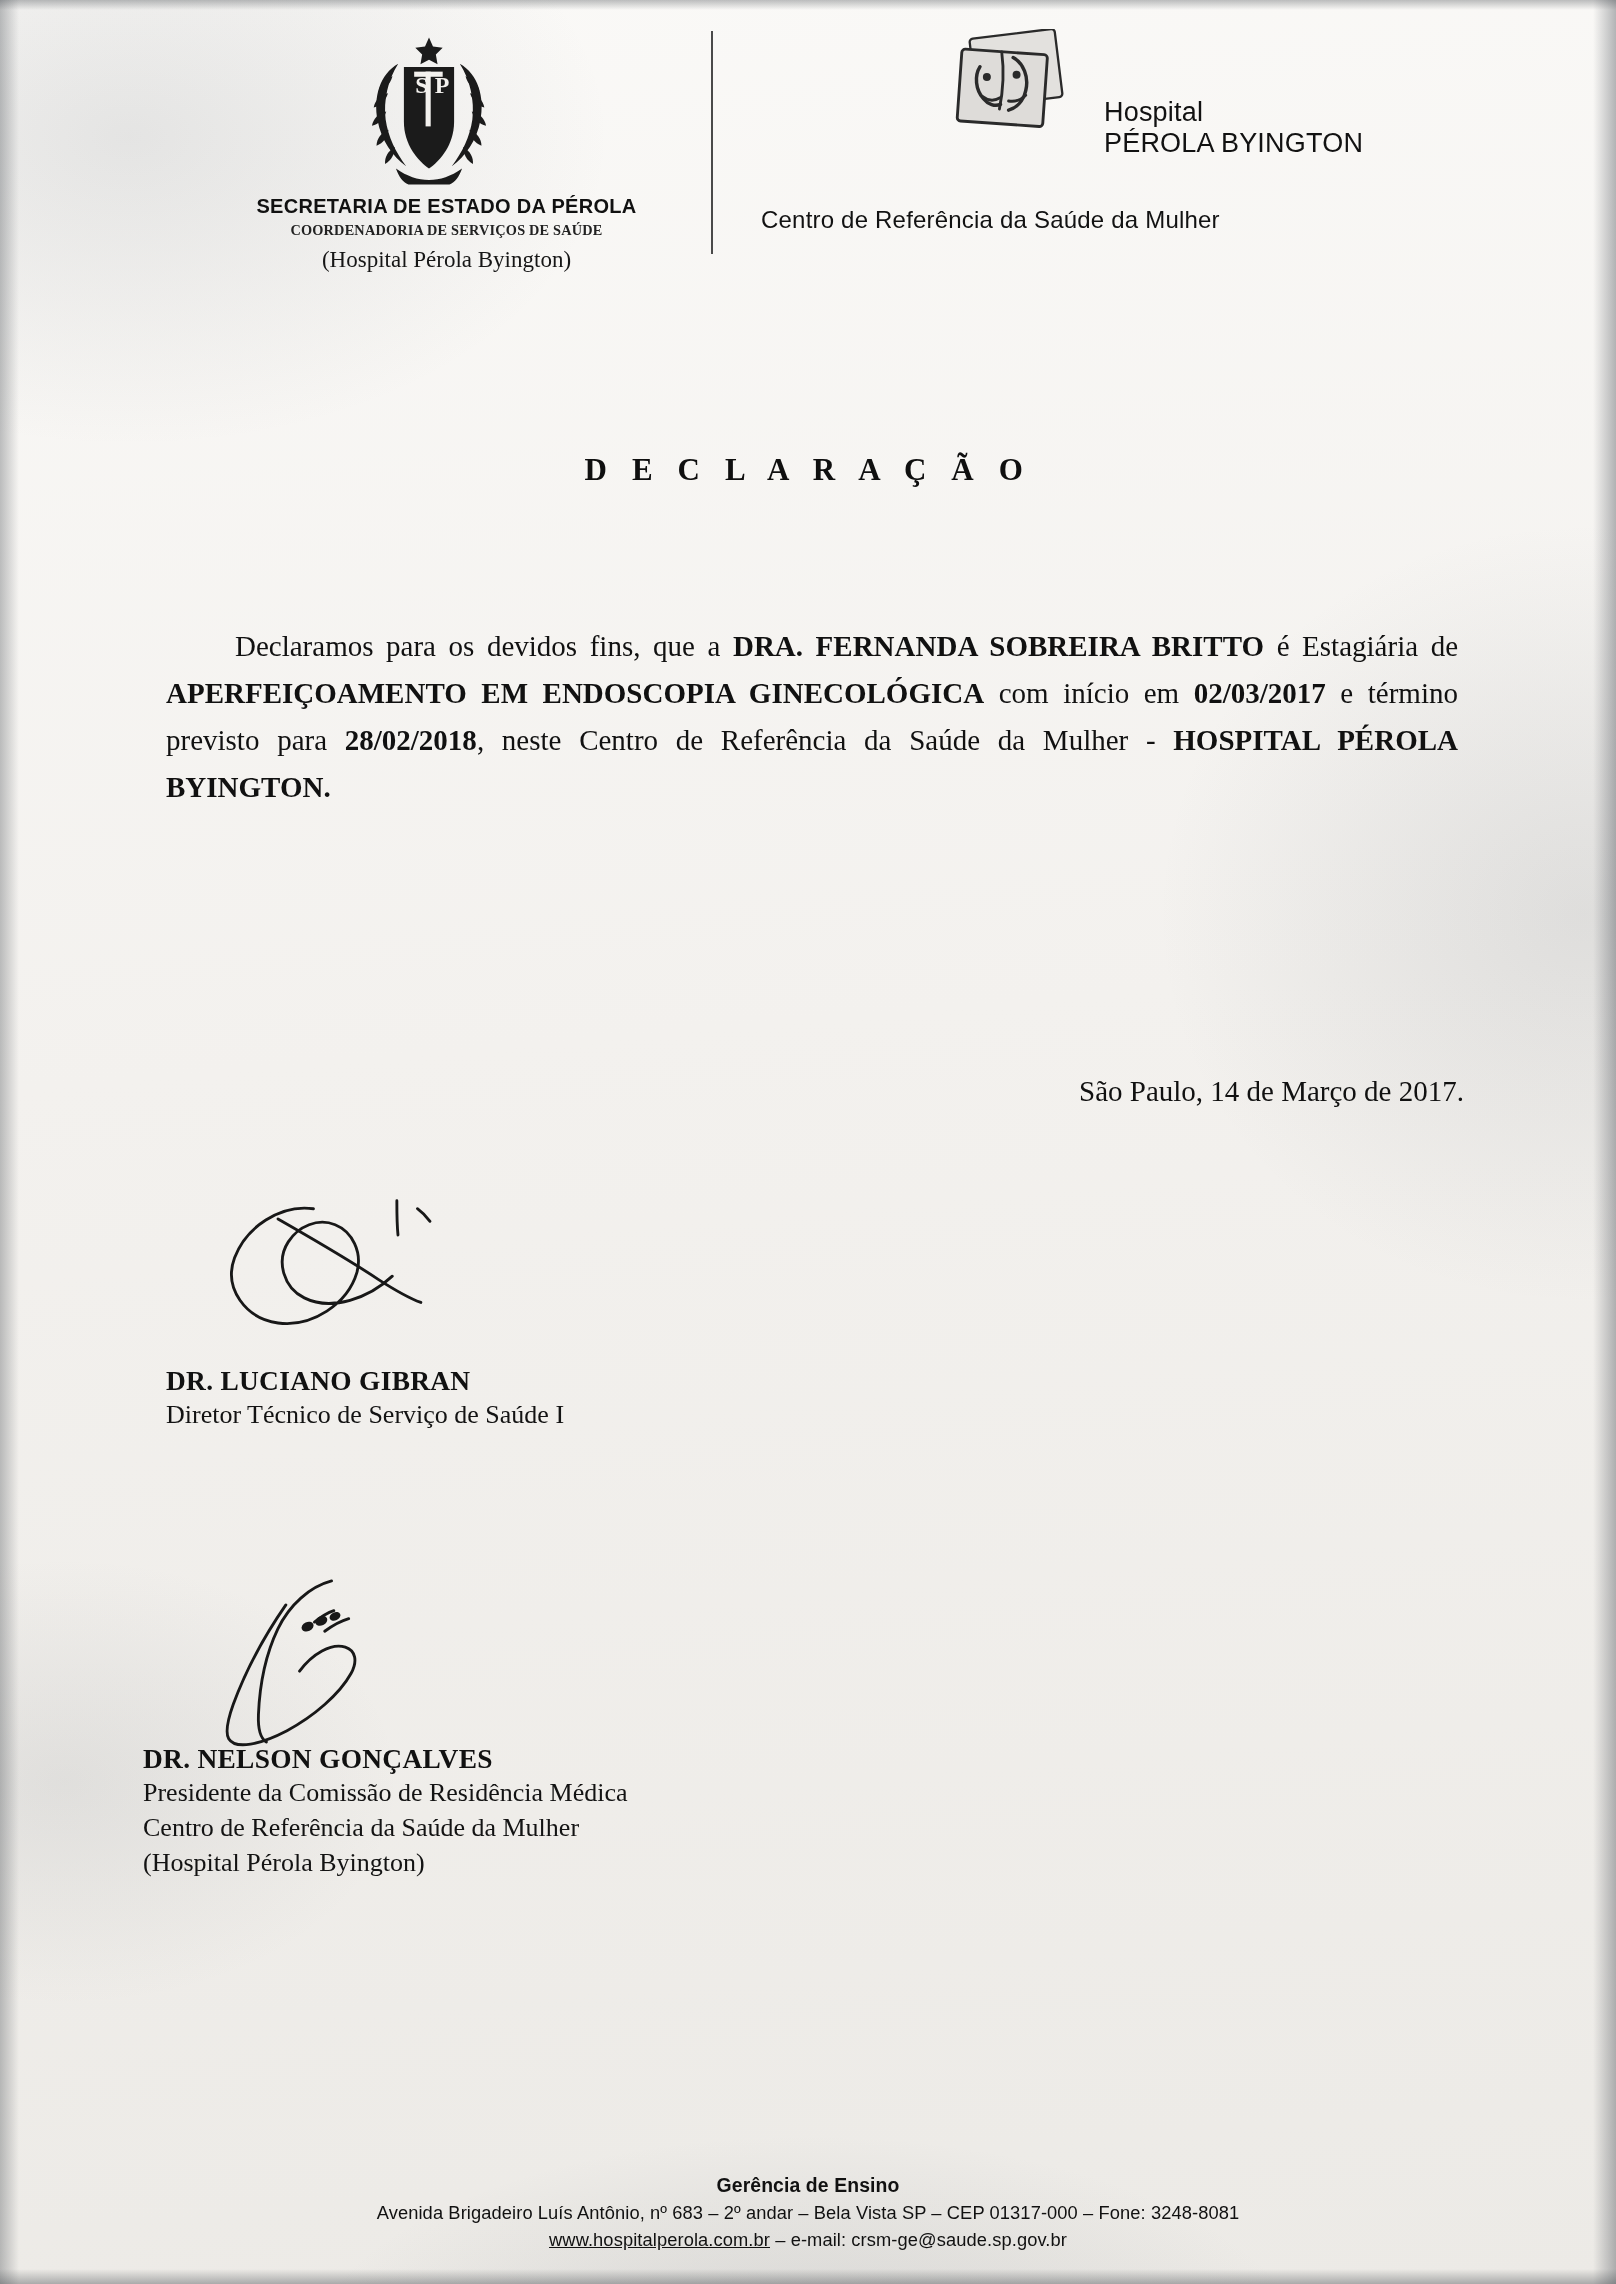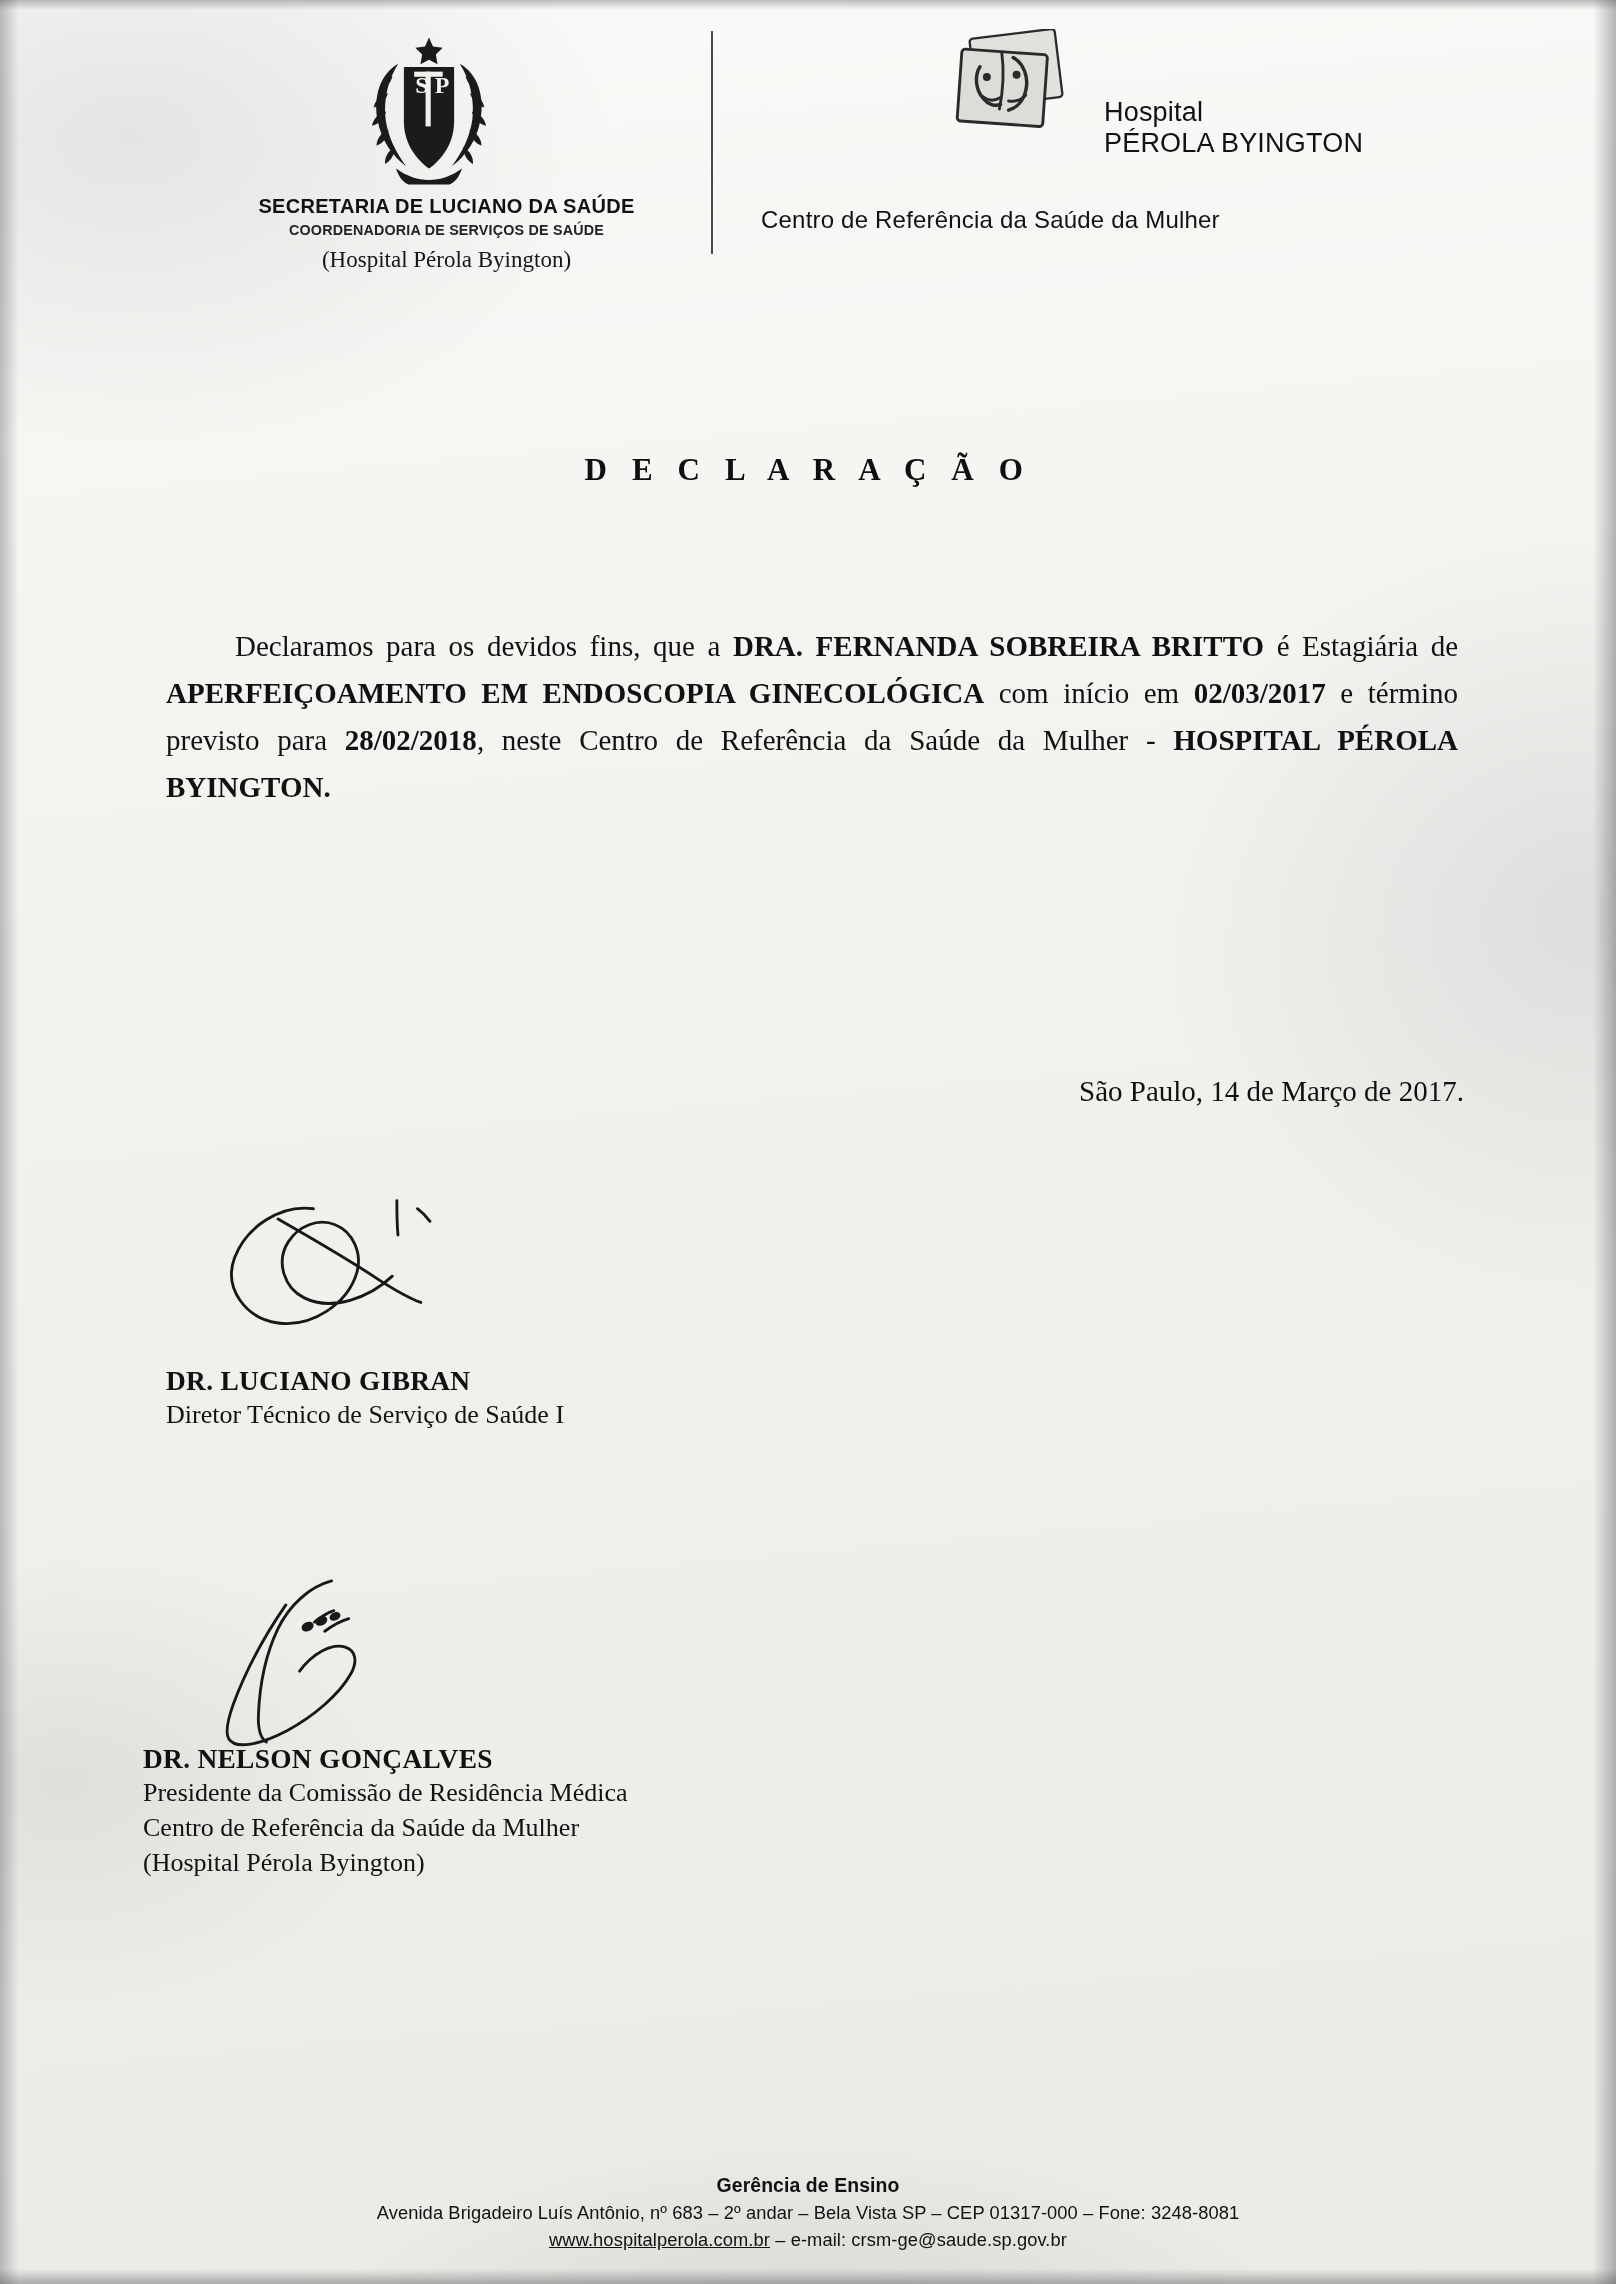--- a/index.html
+++ b/index.html
@@ -88,21 +88,21 @@
     font-size: 20px;
     letter-spacing: 0.3px;
     color: #111;
   }
   .sec-sub {
     position: absolute;
     left: 189px;
     top: 199px;
     width: 515px;
     text-align: center;
-    font-family: Liberation Sans, sans-serif;
+    font-family: Liberation Serif, serif;
     font-weight: bold;
     font-size: 14.3px;
     letter-spacing: 0.2px;
     color: #222;
   }
   .sec-paren {
     position: absolute;
     left: 189px;
     top: 224px;
     width: 515px;
@@ -288,21 +288,21 @@
           </g>
           <g fill="#f3f1ee" font-family="Liberation Serif, serif" font-weight="bold">
             <text x="126" y="104" font-size="42">S</text>
             <text x="160" y="104" font-size="42">P</text>
             <rect x="144" y="66" width="9" height="96"></rect>
             <rect x="124" y="66" width="50" height="9"></rect>
           </g>
         </svg>
       </div>
 
-      <div class="sec-title">SECRETARIA DE LUCIANO DA SAÚDE</div>
+      <div class="sec-title">SECRETARIA DE ESTADO DA PÉROLA</div>
       <div class="sec-sub">COORDENADORIA DE SERVIÇOS DE SAÚDE</div>
       <div class="sec-paren">(Hospital Pérola Byington)</div>
 
       <div class="vrule"></div>
 
       <div class="hpb-logo">
         <svg width="126" height="120" viewBox="0 0 220 210" xmlns="http://www.w3.org/2000/svg">
           <g stroke="#2a2a2a" fill="none">
             <rect x="42" y="8" width="150" height="120" rx="6" stroke-width="4" transform="rotate(-7 117 68)" fill="#e3e1de"></rect>
             <rect x="18" y="40" width="150" height="126" rx="6" stroke-width="5" transform="rotate(4 93 103)" fill="#dedcd9"></rect>

